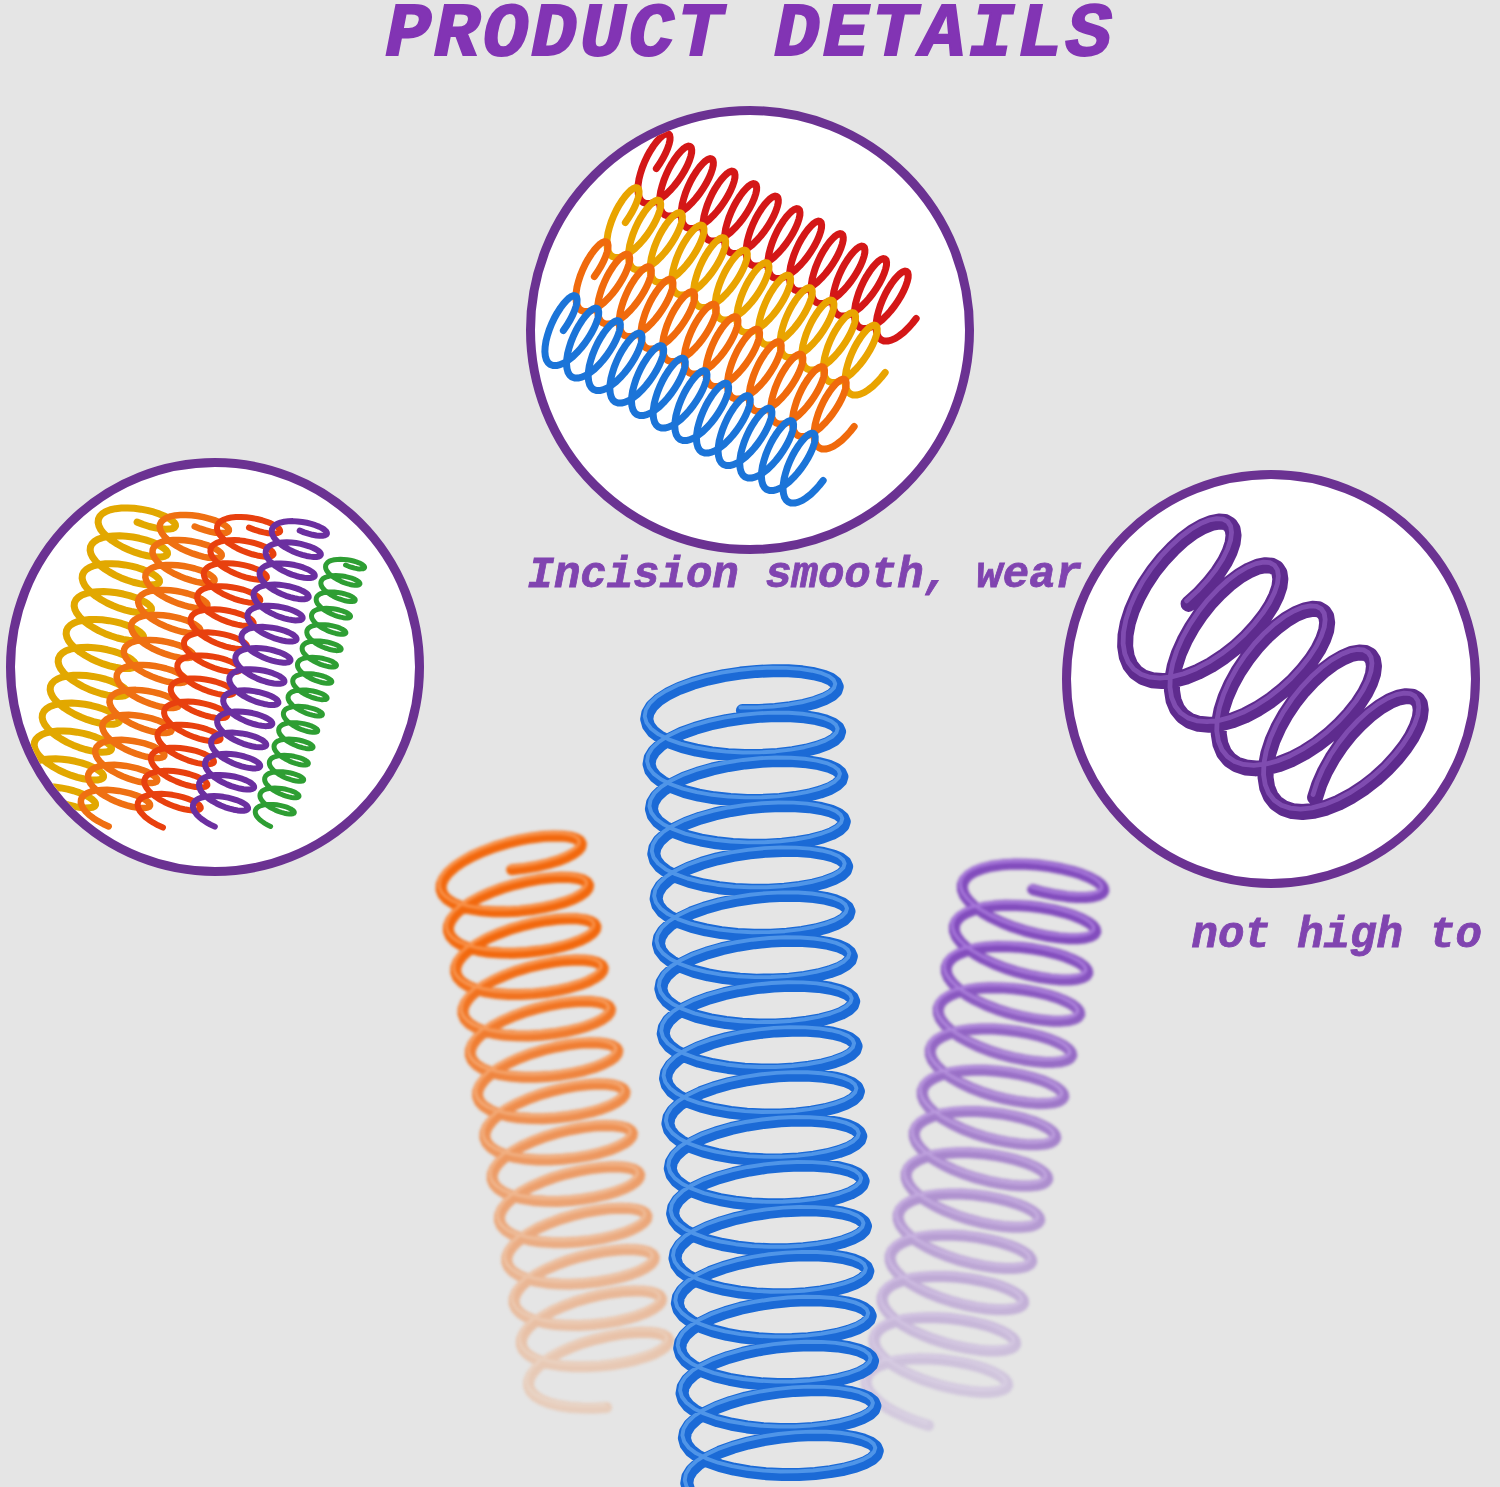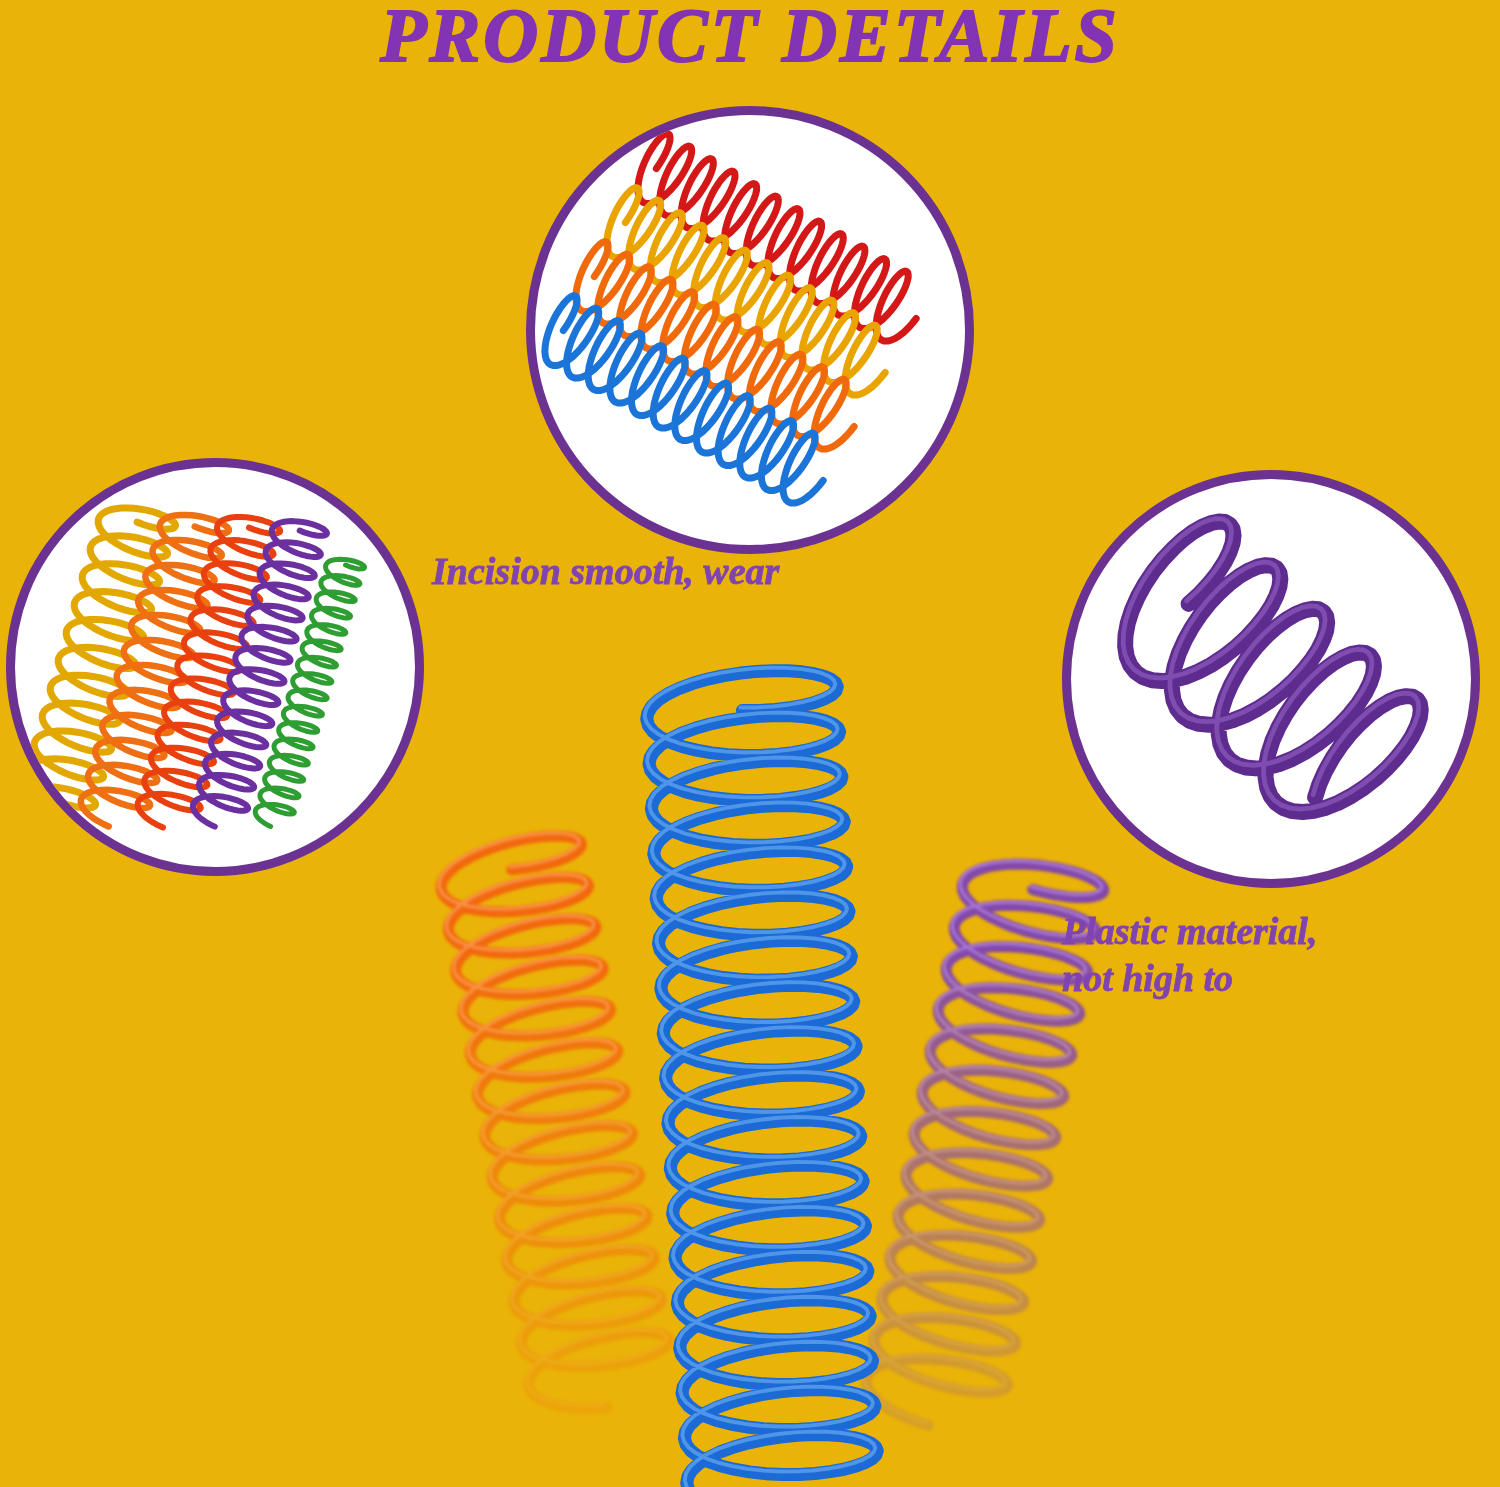--- a/index.html
+++ b/index.html
@@ -1,35 +1,35 @@
 <!DOCTYPE html>
 <html style="--c-title: #8234b4; --c-caption: #8044b0; --c-border: #6b3292;"><head>
 <meta charset="utf-8">
 <style>
   html,body{margin:0;padding:0;background:#fff;}
   .page{
-    position:relative;width:1500px;height:1487px;background:#eab308;
-    overflow:hidden;font-family:Liberation Serif, serif;
+    position:relative;width:1500px;height:1487px;background:#e5e5e5;
+    overflow:hidden;font-family:Liberation Mono, monospace;
   }
   .title{
     position:absolute;top:-6px;left:0;width:100%;margin:0;
     text-align:center;font-size:76px;line-height:1.1;
     font-weight:bold;font-style:italic;letter-spacing:3px;
     color:var(--c-title,#8234b4);
     -webkit-text-stroke:2px var(--c-title,#8234b4);
   }
   .circle{
     position:absolute;border:9px solid var(--c-border,#6b3292);
     border-radius:50%;overflow:hidden;background:#fff;
   }
   .circle svg{display:block;}
   .caption{
-    position:absolute;text-align:left;
+    position:absolute;text-align:right;
     font-weight:bold;font-style:italic;
-    font-size:38px;line-height:1.24;
+    font-size:44px;line-height:1.24;
     color:var(--c-caption,#8044b0);
     -webkit-text-stroke:0.8px var(--c-caption,#8044b0);
   }
   .caption span{display:block;}
   .coil-layer{position:absolute;left:0;top:0;pointer-events:none;}
   .soft{
     filter:blur(1.6px);
     -webkit-mask-image:linear-gradient(to bottom,#000 0%,#000 64%,rgba(0,0,0,.22) 92%,rgba(0,0,0,.12) 100%);
     mask-image:linear-gradient(to bottom,#000 0%,#000 64%,rgba(0,0,0,.22) 92%,rgba(0,0,0,.12) 100%);
   }
@@ -79,17 +79,16 @@
         <path d="M0.0 -107.2 L14.9 -106.0 L29.4 -106.1 L43.0 -107.2 L55.3 -109.4 L65.9 -112.6 L74.5 -116.5 L80.8 -121.1 L84.7 -126.0 L86.0 -131.2 L84.7 -136.4 L80.8 -141.3 L74.5 -145.9 L65.9 -149.8 L55.3 -153.0 L43.0 -155.2 L29.4 -156.3 L14.9 -156.4 L0.0 -155.2 L-14.9 -152.8 L-29.4 -149.2 L-43.0 -144.5 L-55.3 -138.7 L-65.9 -132.0 L-74.5 -124.5 L-80.8 -116.4 L-84.7 -107.9 L-86.0 -99.2 L-84.7 -90.5 L-80.8 -82.0 L-74.5 -73.9 L-65.9 -66.4 L-55.3 -59.7 L-43.0 -53.9 L-29.4 -49.2 L-14.9 -45.6 L-0.0 -43.2 L14.9 -42.0 L29.4 -42.1 L43.0 -43.2 L55.3 -45.4 L65.9 -48.6 L74.5 -52.5 L80.8 -57.1 L84.7 -62.0 L86.0 -67.2 L84.7 -72.4 L80.8 -77.3 L74.5 -81.9 L65.9 -85.8 L55.3 -89.0 L43.0 -91.2 L29.4 -92.3 L14.9 -92.4 L0.0 -91.2 L-14.9 -88.8 L-29.4 -85.2 L-43.0 -80.5 L-55.3 -74.7 L-65.9 -68.0 L-74.5 -60.5 L-80.8 -52.4 L-84.7 -43.9 L-86.0 -35.2 L-84.7 -26.5 L-80.8 -18.0 L-74.5 -9.9 L-65.9 -2.4 L-55.3 4.3 L-43.0 10.1 L-29.4 14.8 L-14.9 18.4 L-0.0 20.8 L14.9 22.0 L29.4 21.9 L43.0 20.8 L55.3 18.6 L65.9 15.4 L74.5 11.5 L80.8 6.9 L84.7 2.0 L86.0 -3.2 L84.7 -8.4 L80.8 -13.3 L74.5 -17.9 L65.9 -21.8 L55.3 -25.0 L43.0 -27.2 L29.4 -28.3 L14.9 -28.4 L0.0 -27.2 L-14.9 -24.8 L-29.4 -21.2 L-43.0 -16.5 L-55.3 -10.7 L-65.9 -4.0 L-74.5 3.5 L-80.8 11.6 L-84.7 20.1 L-86.0 28.8 L-84.7 37.5 L-80.8 46.0 L-74.5 54.1 L-65.9 61.6 L-55.3 68.3 L-43.0 74.1 L-29.4 78.8 L-14.9 82.4 L-0.0 84.8 L14.9 86.0 L29.4 85.9 L43.0 84.8 L55.3 82.6 L65.9 79.4 L74.5 75.5 L80.8 70.9 L84.7 66.0 L86.0 60.8 L84.7 55.6 L80.8 50.7 L74.5 46.1 L65.9 42.2 L55.3 39.0 L43.0 36.8 L29.4 35.7 L14.9 35.6 L0.0 36.8 L-14.9 39.2 L-29.4 42.8 L-43.0 47.5 L-55.3 53.3 L-65.9 60.0 L-74.5 67.5 L-80.8 75.6 L-84.7 84.1 L-86.0 92.8 L-84.7 101.5 L-80.8 110.0 L-74.5 118.1 L-65.9 125.6 L-55.3 132.3 L-43.0 138.1 L-29.4 142.8 L-14.9 146.4 L-0.0 148.8 L14.9 150.0 L29.4 149.9 L43.0 148.8 L55.3 146.6 L65.9 143.4 L74.5 139.5 L80.8 134.9 L84.7 130.0 L86.0 124.8 L84.7 119.6 L80.8 114.7 L74.5 110.1 L65.9 106.2 L55.3 103.0 L43.0 100.8 L29.4 99.7 L14.9 99.6 L0.0 100.8 L-14.9 103.2 L-29.4 106.8 L-43.0 111.5 L-55.3 117.3 " fill="none" stroke="#9a68cc" stroke-width="4.8" stroke-linecap="round" stroke-linejoin="round" transform="translate(194 195) rotate(-47)" opacity="0.55"></path>
       </svg>
   </div>
 
   <div class="caption" style="left:432px;top:548px;width:650px">
     <span>Incision smooth, wear</span>
   </div>
 
 
   <div class="caption" style="left:1062px;top:908px;width:420px">
-    <span>Plastic material,</span>
     <span>not high to</span>
   </div>
 
 </div>
 
 </body></html>

